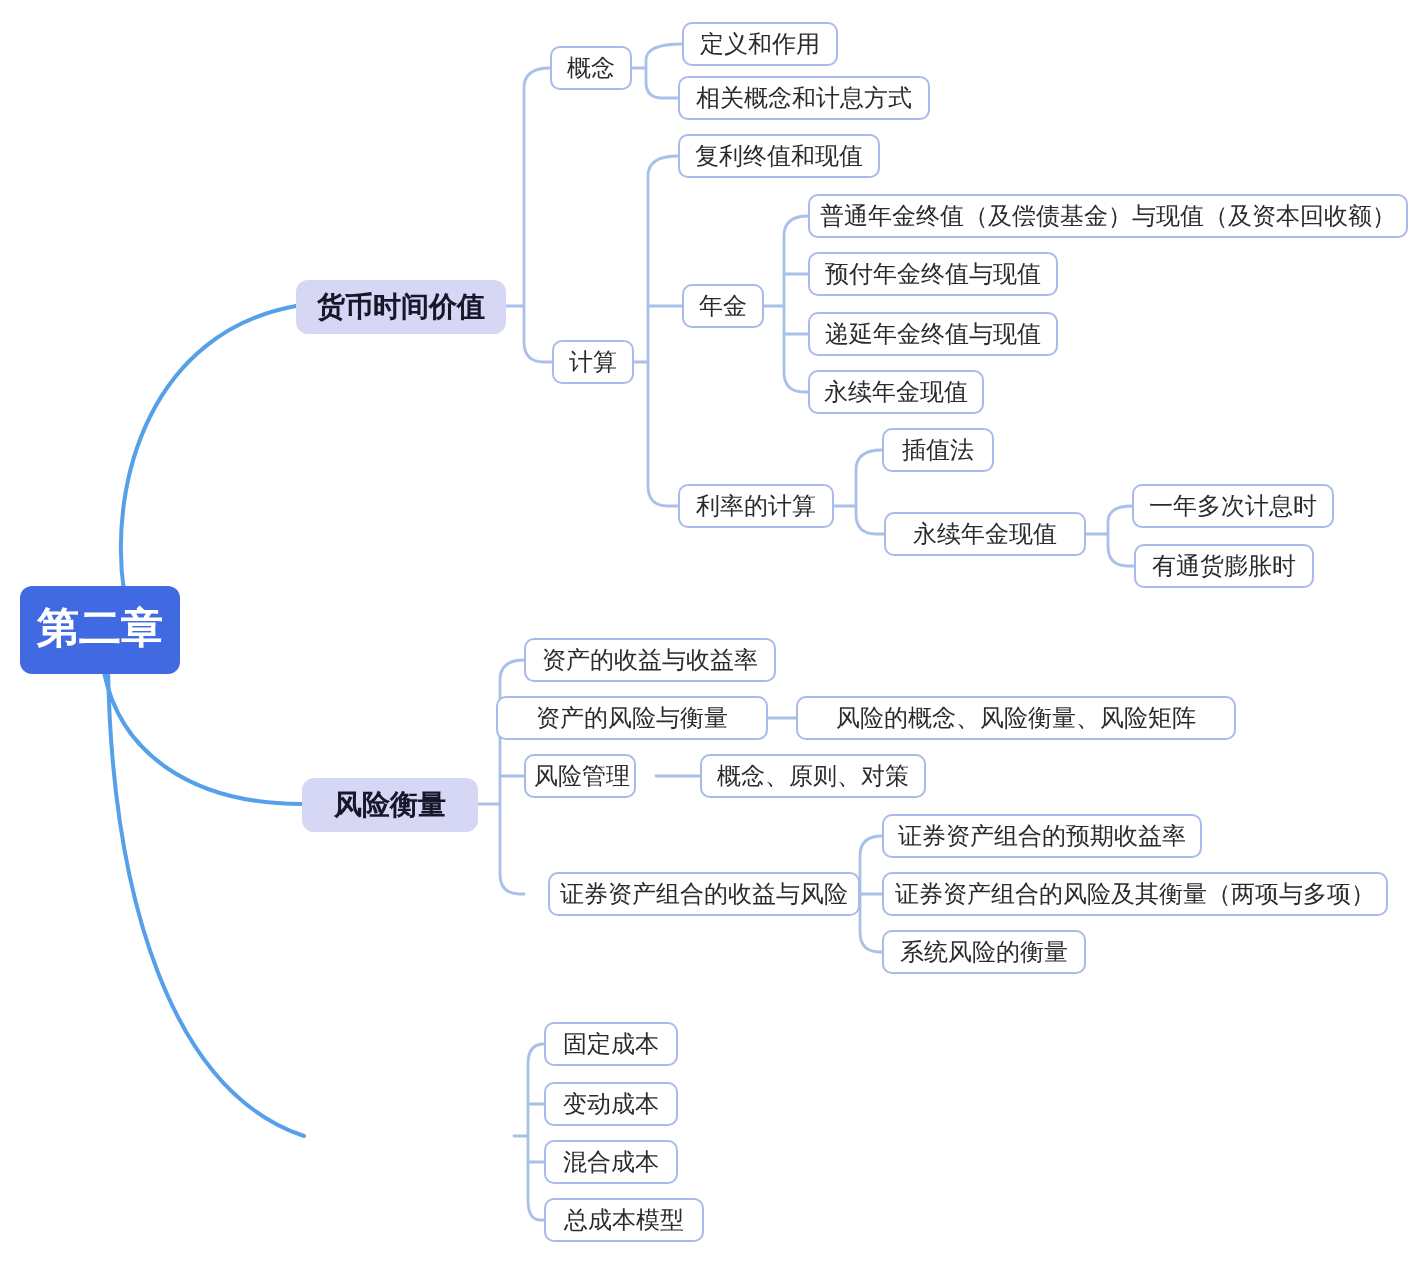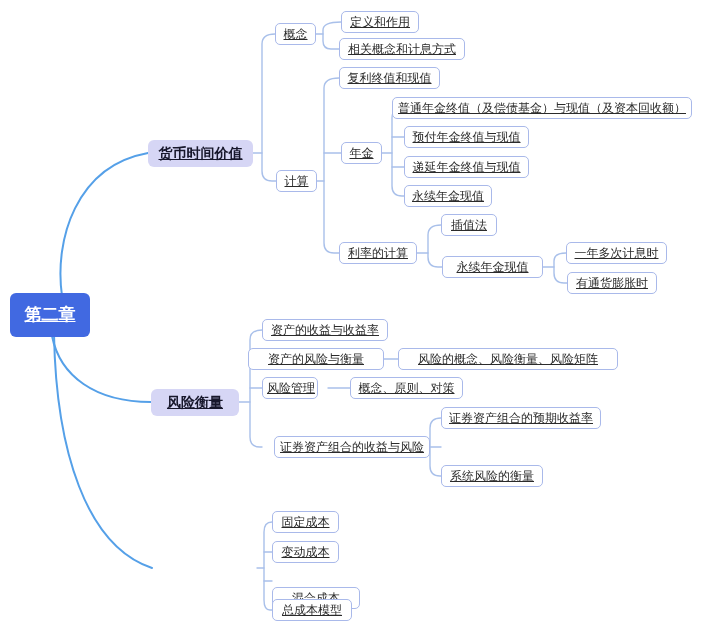--- a/index.html
+++ b/index.html
@@ -10,21 +10,20 @@
     font-family:"Liberation Sans","DejaVu Sans",sans-serif;
     overflow:hidden;
   }
   #links{position:absolute;left:0;top:0;}
   .node{
     position:absolute;
     box-sizing:border-box;
     white-space:nowrap;
     text-align:center;
     cursor:default;
-    text-decoration:underline;
   }
   .leaf{
     background:#ffffff;
     border:1px solid #A9B9EA;
     border-radius:5px;
     height:22px;
     line-height:20px;
     font-size:12px;
     color:#2b2b2b;
     padding:0 4px;
@@ -36,21 +35,21 @@
     line-height:27px;
     font-size:14px;
     font-weight:bold;
     color:#17172b;
   }
   .root{
     background:#4169E1;
     border-radius:6px;
     height:44px;
     line-height:44px;
-    font-size:17px;
+    font-size:21px;
     font-weight:bold;
     color:#ffffff;
   }
 </style>
 </head>
 <body>
 
 <div id="canvas">
 
   <svg id="links" width="711" height="632" viewBox="0 0 711 632">
@@ -94,38 +93,39 @@
 
   <div class="node root" style="left:10px;top:293px;width:80px">第二章</div>
 
   <div class="node branch" style="left:148px;top:140px;width:105px">货币时间价值</div>
   <div class="node leaf" style="left:275px;top:23px;width:41px">概念</div>
   <div class="node leaf" style="left:341px;top:11px;width:78px">定义和作用</div>
   <div class="node leaf" style="left:339px;top:38px;width:126px">相关概念和计息方式</div>
   <div class="node leaf" style="left:276px;top:170px;width:41px">计算</div>
   <div class="node leaf" style="left:339px;top:67px;width:101px">复利终值和现值</div>
   <div class="node leaf" style="left:341px;top:142px;width:41px">年金</div>
-  <div class="node leaf" style="left:392px;top:97px;width:300px">普通年金终值（及偿债基金）与现值（及资本回收额）</div>
+  <div class="node leaf" style="left:404px;top:97px;width:300px">普通年金终值（及偿债基金）与现值（及资本回收额）</div>
   <div class="node leaf" style="left:404px;top:126px;width:125px">预付年金终值与现值</div>
   <div class="node leaf" style="left:404px;top:156px;width:125px">递延年金终值与现值</div>
   <div class="node leaf" style="left:404px;top:185px;width:88px">永续年金现值</div>
   <div class="node leaf" style="left:339px;top:242px;width:78px">利率的计算</div>
   <div class="node leaf" style="left:441px;top:214px;width:56px">插值法</div>
   <div class="node leaf" style="left:442px;top:256px;width:101px">永续年金现值</div>
   <div class="node leaf" style="left:567px;top:272px;width:90px">有通货膨胀时</div>
   <div class="node leaf" style="left:566px;top:242px;width:101px">一年多次计息时</div>
 
   <div class="node branch" style="left:151px;top:389px;width:88px">风险衡量</div>
   <div class="node leaf" style="left:262px;top:319px;width:126px">资产的收益与收益率</div>
   <div class="node leaf" style="left:248px;top:348px;width:136px">资产的风险与衡量</div>
   <div class="node leaf" style="left:398px;top:348px;width:220px">风险的概念、风险衡量、风险矩阵</div>
   <div class="node leaf" style="left:262px;top:377px;width:56px">风险管理</div>
   <div class="node leaf" style="left:350px;top:377px;width:113px">概念、原则、对策</div>
   <div class="node leaf" style="left:274px;top:436px;width:156px">证券资产组合的收益与风险</div>
   <div class="node leaf" style="left:441px;top:407px;width:160px">证券资产组合的预期收益率</div>
+  <div class="node leaf" style="left:441px;top:436px;width:253px">证券资产组合的风险及其衡量（两项与多项）</div>
   <div class="node leaf" style="left:441px;top:465px;width:102px">系统风险的衡量</div>
 
   <div class="node leaf" style="left:272px;top:511px;width:67px">固定成本</div>
   <div class="node leaf" style="left:272px;top:541px;width:67px">变动成本</div>
-  <div class="node leaf" style="left:272px;top:587px;width:88px">混合成本</div>
+  <div class="node leaf" style="left:272px;top:570px;width:67px">混合成本</div>
   <div class="node leaf" style="left:272px;top:599px;width:80px">总成本模型</div>
 
 </div>
 
 </body></html>

